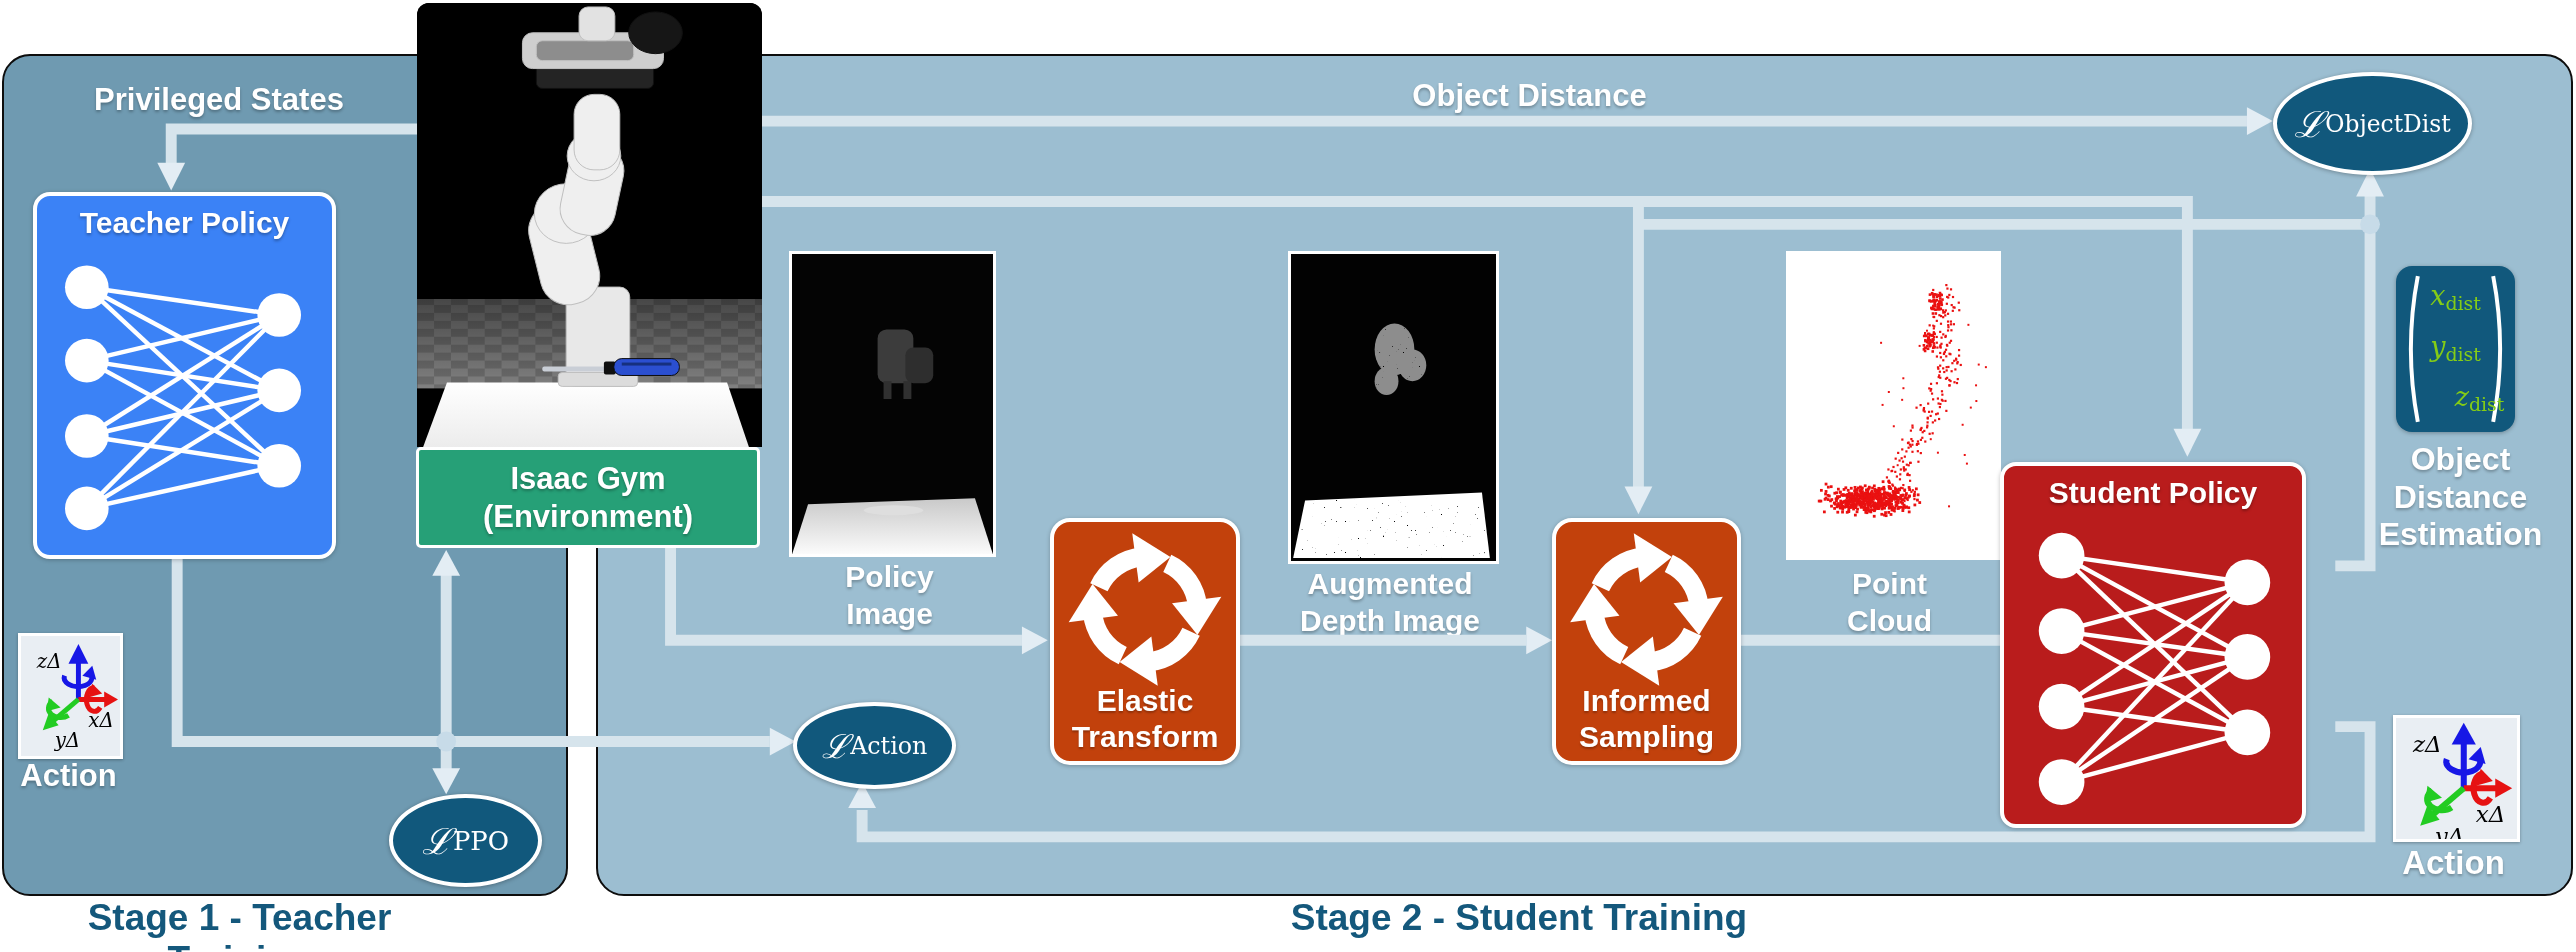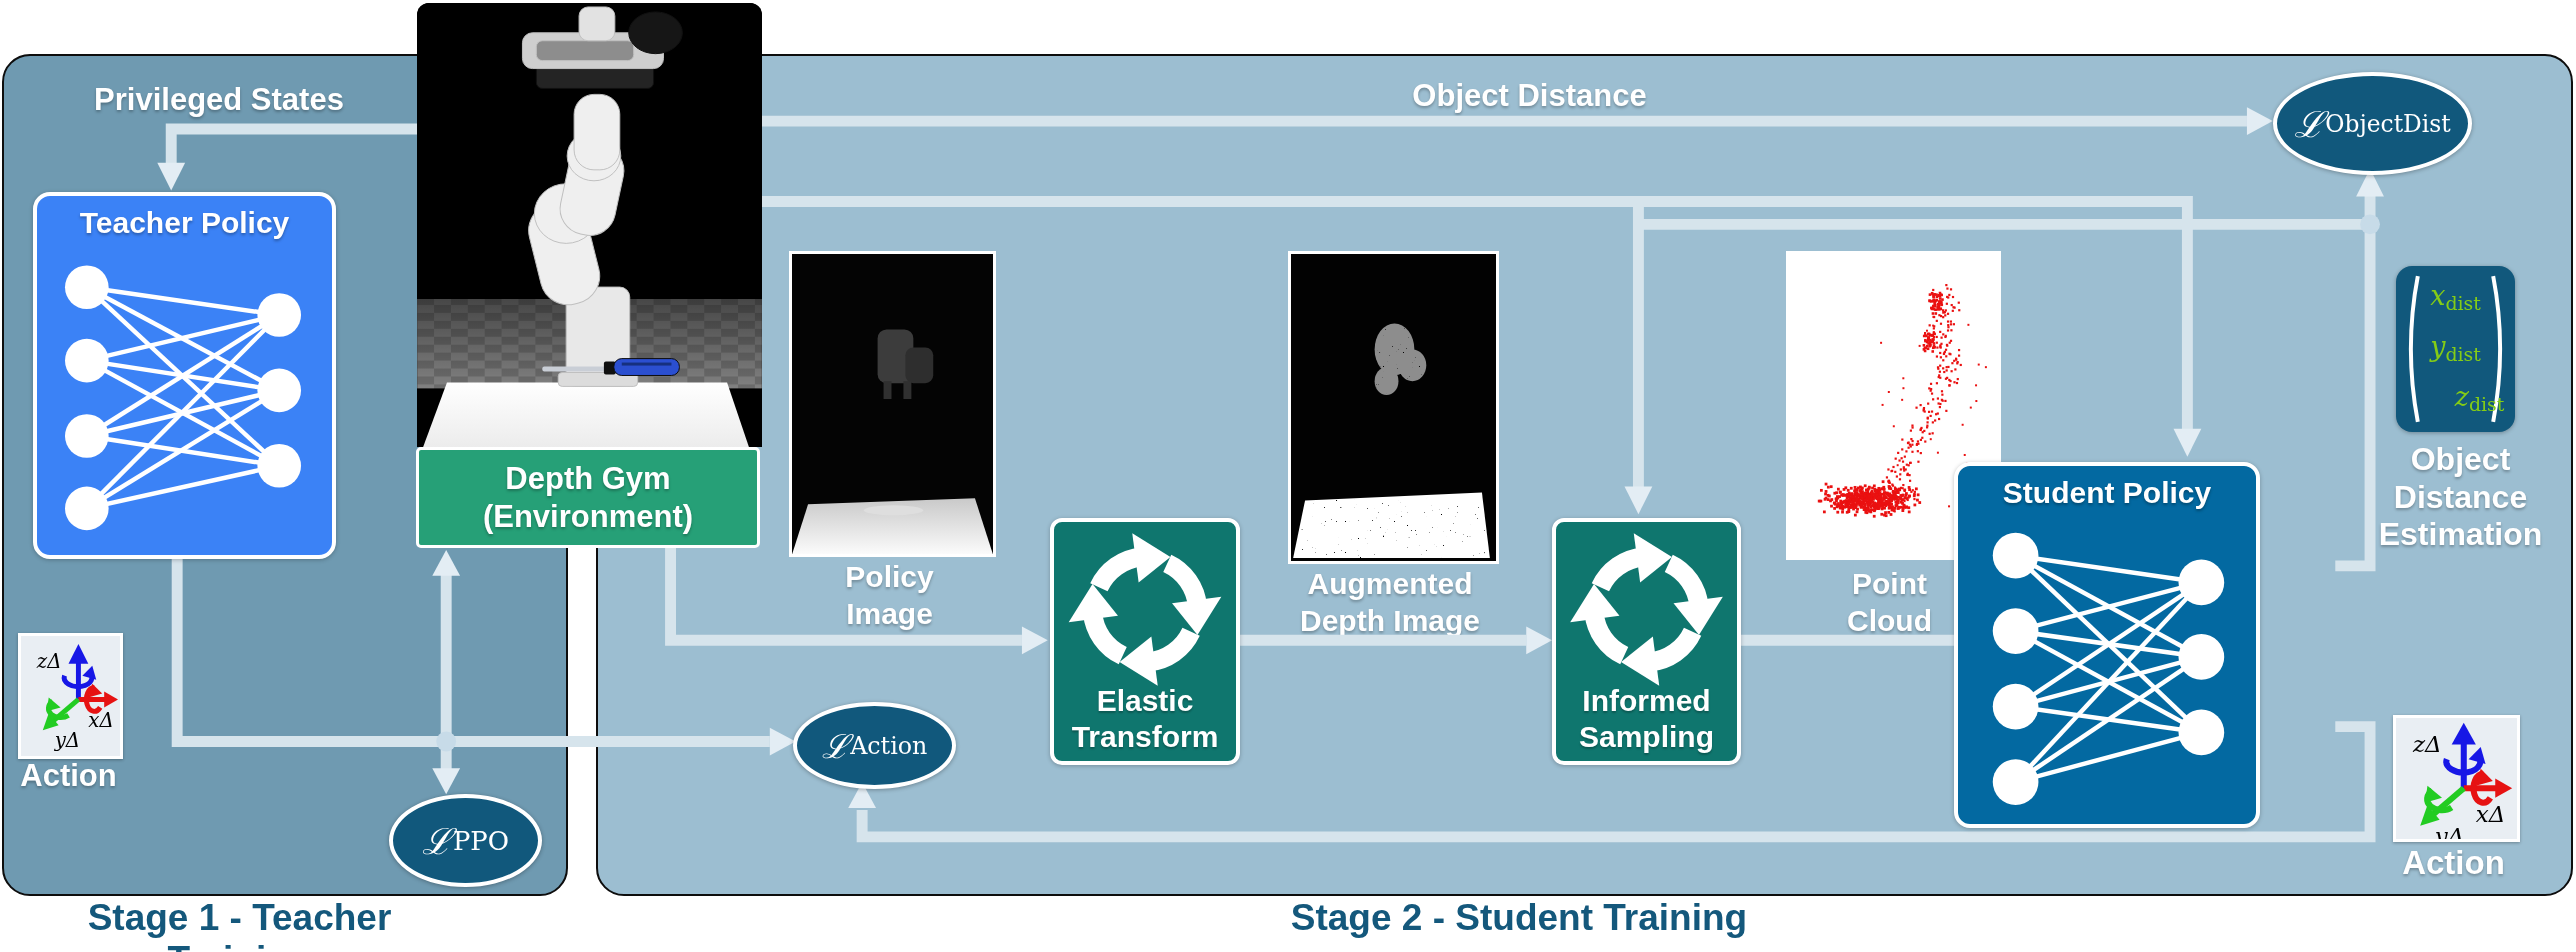--- a/index.html
+++ b/index.html
@@ -8,21 +8,21 @@
   .panel{position:absolute;border:2px solid #0d0d0d;border-radius:28px;}
   #stage1-panel{left:2px;top:54px;width:562px;height:838px;background:#6f9ab1;}
   #stage2-panel{left:596px;top:54px;width:1973px;height:838px;background:#9cbed1;}
   .lbl{position:absolute;color:#fff;font-weight:bold;text-align:center;
        text-shadow:0 2px 3px rgba(0,0,0,.28);line-height:1.2;}
   .stage-title{position:absolute;color:#14587c;font-weight:bold;font-size:37px;text-align:center;}
   .nnbox{position:absolute;border:4px solid #fff;border-radius:16px;box-shadow:0 1px 4px rgba(0,0,0,.25);}
   .nnbox svg{position:absolute;left:0;top:0;}
   .nn-title{position:absolute;left:0;right:0;top:10px;text-align:center;color:#fff;
             font-weight:bold;font-size:30px;text-shadow:0 2px 3px rgba(0,0,0,.3);}
-  .limebox{position:absolute;background:#0f766e;border:4px solid #fff;border-radius:12px;
+  .limebox{position:absolute;background:#c2410c;border:4px solid #fff;border-radius:20px;
            box-shadow:0 1px 4px rgba(0,0,0,.25);}
   .lime-lbl{position:absolute;left:0;right:0;text-align:center;color:#fff;font-weight:bold;
             font-size:30px;line-height:36px;text-shadow:0 2px 2px rgba(0,0,0,.25);}
   .ellipse{position:absolute;background:#11587c;border:4px solid #fff;border-radius:50%;
            display:flex;align-items:center;justify-content:center;color:#fff;
            font-family:"DejaVu Serif",serif;box-shadow:0 1px 4px rgba(0,0,0,.3);}
   .ellipse .scr{font-style:italic;}
   .ellipse sub{font-size:.72em;vertical-align:-.28em;margin-left:1px;font-style:normal;}
   .thumb{position:absolute;border:3px solid #fff;}
   .axisbox{position:absolute;background:#e9eef3;border:3px solid #fff;box-shadow:0 1px 3px rgba(0,0,0,.3);}
@@ -150,21 +150,21 @@
         <rect x="188" y="361" width="12" height="13" rx="2" fill="#101010"></rect>
         <rect x="198" y="358" width="66" height="17" rx="8" fill="#2b4fd0" stroke="#0c0c0c"></rect>
         <rect x="206" y="362" width="50" height="3" fill="#16307e"></rect>
       </g>
     </svg>
   </div>
 
   <div style="position:absolute;left:416px;top:447px;width:344px;height:101px;background:#26a077;
               border:3px solid #fff;border-radius:5px;z-index:11;box-sizing:border-box;
               display:flex;flex-direction:column;align-items:center;justify-content:center;">
-    <div class="lbl" style="position:static;font-size:31px;">Depth Gym</div>
+    <div class="lbl" style="position:static;font-size:31px;">Isaac Gym</div>
     <div class="lbl" style="position:static;font-size:31px;">(Environment)</div>
   </div>
 
   <div class="axisbox" style="left:18px;top:633px;width:99px;height:120px;z-index:10;">
     <svg width="99" height="120" viewBox="0 0 100 121">
       <g>
         <line x1="58" y1="64" x2="58" y2="24" stroke="#1717e6" stroke-width="5"></line>
         <polygon points="58,8 48,28 68,28" fill="#1717e6"></polygon>
         <path d="M 44 40 a 14 9 0 1 0 24 -4" stroke="#1717e6" stroke-width="5" fill="none"></path>
         <polygon points="72,30 62,40 76,44" fill="#1717e6"></polygon>
@@ -1134,21 +1134,21 @@
           <rect x="104.0" y="243.4" width="2" height="2"></rect>
           <rect x="112.7" y="145.8" width="2" height="2"></rect>
           <rect x="197.0" y="112.9" width="2" height="2"></rect>
           <rect x="113.9" y="124.1" width="2" height="2"></rect>
         </g>
     </svg>
   </div>
   <div class="lbl" style="left:1790px;top:566px;width:199px;font-size:30px;">Point</div>
   <div class="lbl" style="left:1790px;top:603px;width:199px;font-size:30px;">Cloud</div>
 
-  <div class="nnbox" style="left:1954px;top:462px;width:298px;height:358px;background:#0369a1;z-index:10;">
+  <div class="nnbox" style="left:2000px;top:462px;width:298px;height:358px;background:#b91c1c;z-index:10;">
     <div class="nn-title">Student Policy</div>
     <svg width="298" height="358" viewBox="0 0 300 360">
         <line x1="58" y1="90" x2="245" y2="117" stroke="#fff" stroke-width="4.5"></line>
         <line x1="58" y1="90" x2="245" y2="192" stroke="#fff" stroke-width="4.5"></line>
         <line x1="58" y1="90" x2="245" y2="268" stroke="#fff" stroke-width="4.5"></line>
         <line x1="58" y1="166" x2="245" y2="117" stroke="#fff" stroke-width="4.5"></line>
         <line x1="58" y1="166" x2="245" y2="192" stroke="#fff" stroke-width="4.5"></line>
         <line x1="58" y1="166" x2="245" y2="268" stroke="#fff" stroke-width="4.5"></line>
         <line x1="58" y1="242" x2="245" y2="117" stroke="#fff" stroke-width="4.5"></line>
         <line x1="58" y1="242" x2="245" y2="192" stroke="#fff" stroke-width="4.5"></line>

